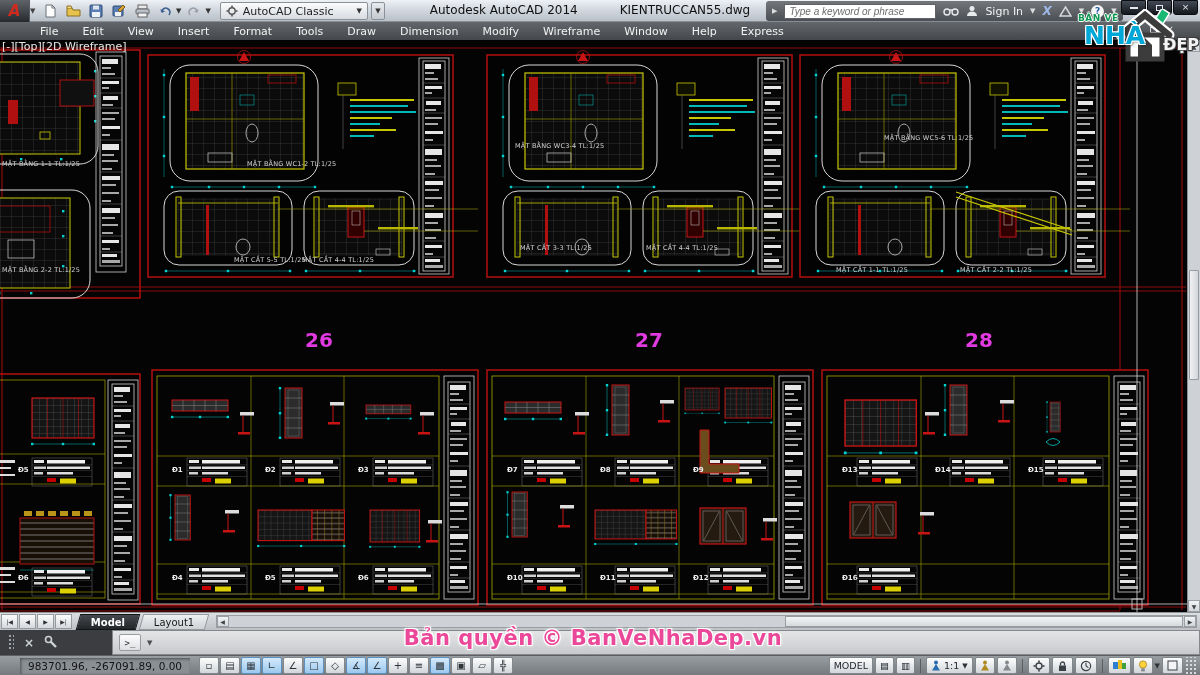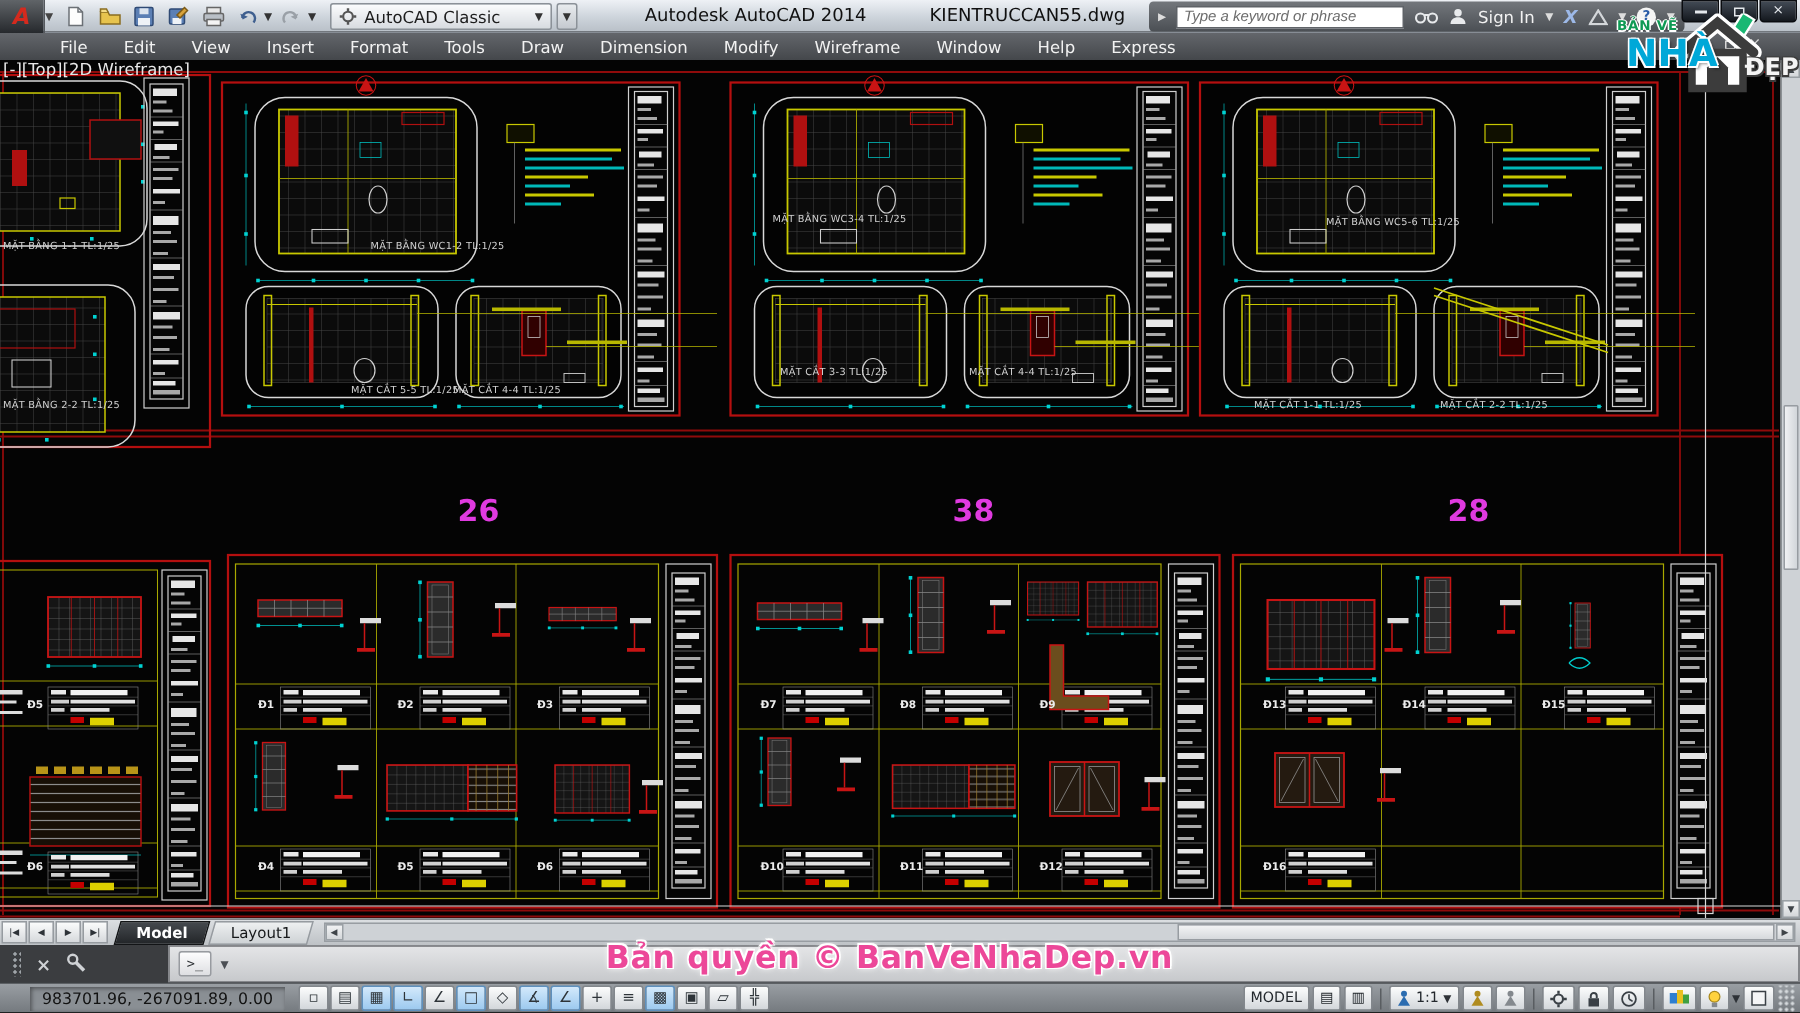--- a/index.html
+++ b/index.html
@@ -606,32 +606,32 @@
 
 <g stroke="#d9d9d9" stroke-width="0.8">
  <line x1="1137" y1="0" x2="1137" y2="572"></line>
  <line x1="0" y1="564" x2="1200" y2="564"></line>
  <rect x="1132" y="559" width="10" height="10" fill="none"></rect>
 </g>
 </svg>
 
 <span class="vplabel">[-][Top][2D Wireframe]</span>
 <span class="shn" style="left:296px;top:288px">26</span>
-<span class="shn" style="left:626px;top:288px">38</span>
+<span class="shn" style="left:626px;top:288px">27</span>
 <span class="shn" style="left:956px;top:288px">28</span>
 
 <span class="lbl" style="left:2px;top:120px">MẶT BẰNG 1-1 TL:1/25</span>
 <span class="lbl" style="left:2px;top:226px">MẶT BẰNG 2-2 TL:1/25</span>
 <span class="lbl" style="left:247px;top:120px">MẶT BẰNG WC1-2 TL:1/25</span>
 <span class="lbl" style="left:234px;top:216px">MẶT CẮT 5-5 TL:1/25</span>
 <span class="lbl" style="left:302px;top:216px">MẶT CẮT 4-4 TL:1/25</span>
 <span class="lbl" style="left:515px;top:102px">MẶT BẰNG WC3-4 TL:1/25</span>
 <span class="lbl" style="left:520px;top:204px">MẶT CẮT 3-3 TL:1/25</span>
 <span class="lbl" style="left:646px;top:204px">MẶT CẮT 4-4 TL:1/25</span>
-<span class="lbl" style="left:884px;top:104px">MẶT BẰNG WC5-6 TL:1/25</span>
+<span class="lbl" style="left:884px;top:94px">MẶT BẰNG WC5-6 TL:1/25</span>
 <span class="lbl" style="left:836px;top:226px">MẶT CẮT 1-1 TL:1/25</span>
 <span class="lbl" style="left:960px;top:226px">MẶT CẮT 2-2 TL:1/25</span>
 
 <span class="code" style="left:172px;top:426px">Đ1</span>
 <span class="code" style="left:265px;top:426px">Đ2</span>
 <span class="code" style="left:358px;top:426px">Đ3</span>
 <span class="code" style="left:172px;top:534px">Đ4</span>
 <span class="code" style="left:265px;top:534px">Đ5</span>
 <span class="code" style="left:358px;top:534px">Đ6</span>
 <span class="code" style="left:507px;top:426px">Đ7</span>

